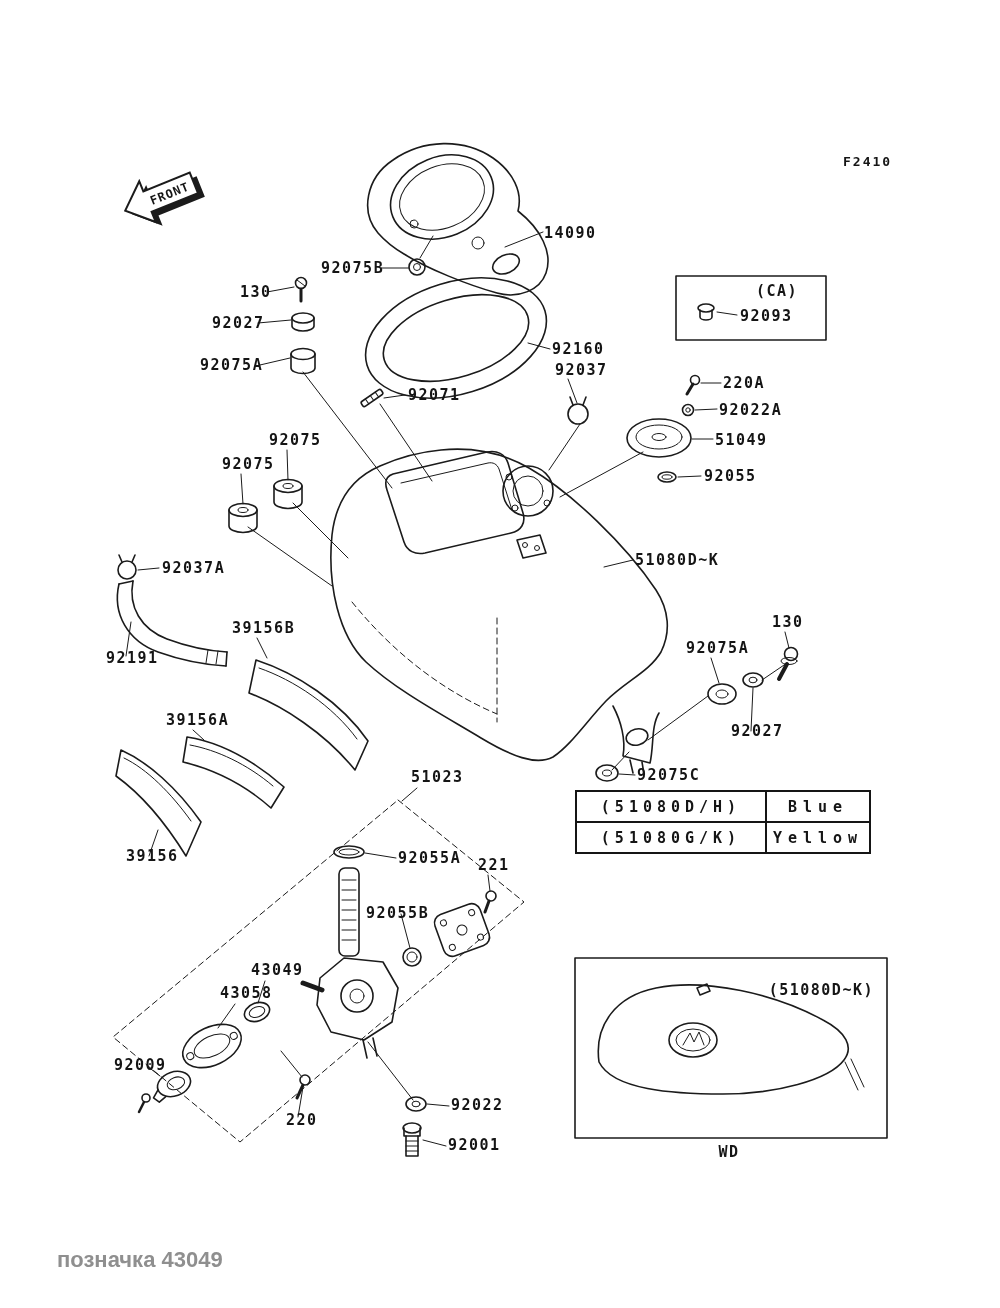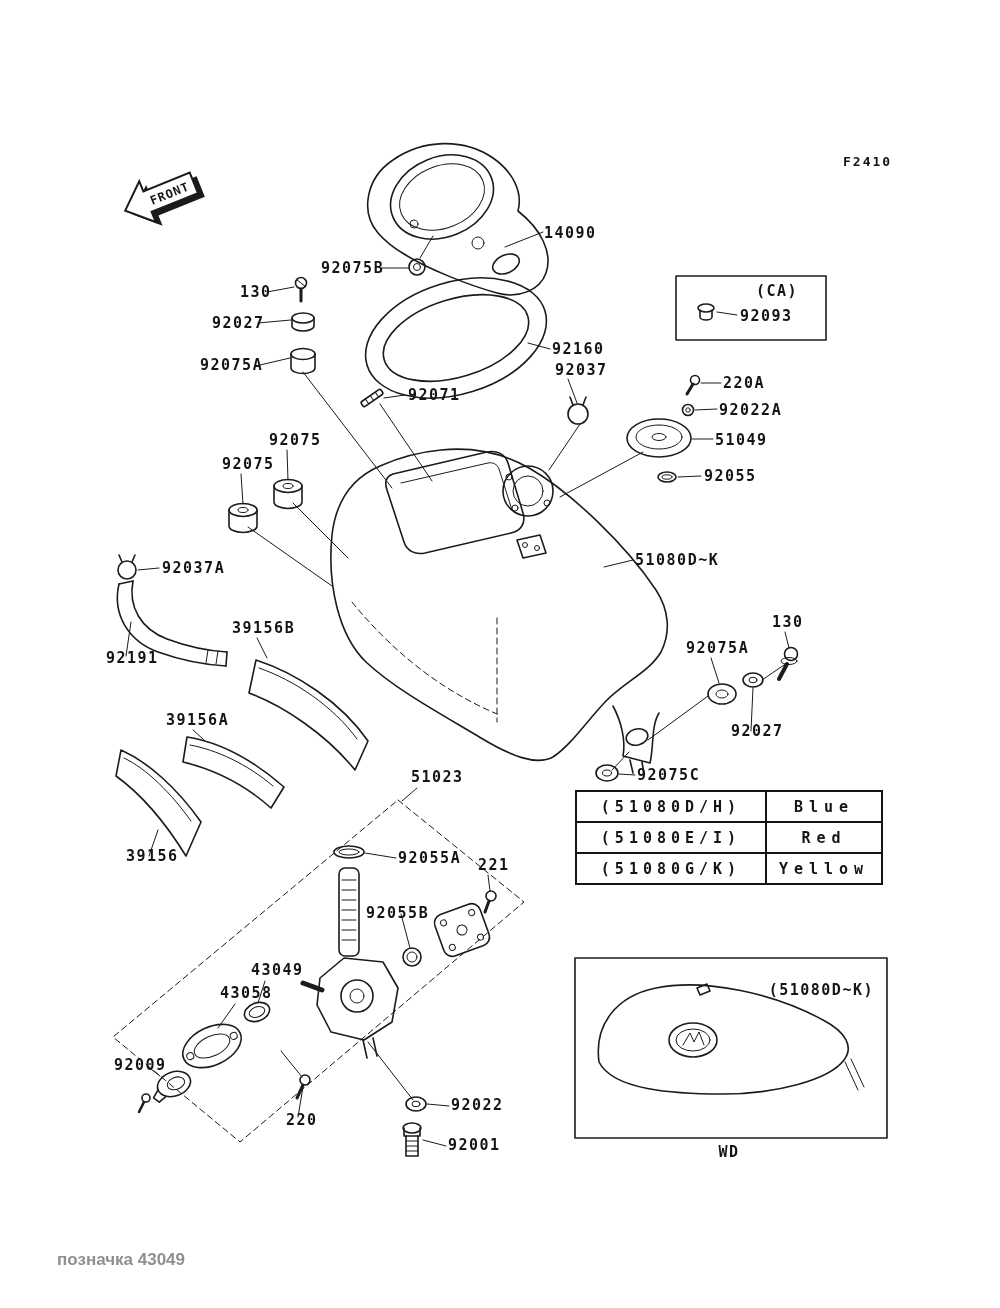--- a/index.html
+++ b/index.html
@@ -24,26 +24,26 @@
     border-collapse:collapse; background:#ffffff;
   }
   table.color-table td {
     border:2px solid #151515;
     font-family:"DejaVu Sans Mono", monospace;
     font-weight:bold; font-size:15px; color:#151515;
     text-align:center; vertical-align:middle;
     letter-spacing:5px; height:31px;
   }
   table.color-table td.code  { width:190px; }
-  table.color-table td.colorname { width:116px; letter-spacing:6px; }
+  table.color-table td.colorname { width:104px; letter-spacing:6px; }
 
   .footer {
     position:absolute; left:57px; top:1248px;
     font-family:"Liberation Sans", sans-serif;
-    font-weight:bold; font-size:17px; line-height:24px; color:#8f8f8f;
+    font-weight:bold; font-size:22px; line-height:24px; color:#8f8f8f;
   }
 </style>
 </head>
 <body>
 
 <div class="page">
 
 <svg class="diagram" width="1000" height="1308" viewBox="0 0 1000 1308">
 
   <text class="lbl" x="843" y="166" style="font-size:13px; letter-spacing:2px">F2410</text>
@@ -381,24 +381,20 @@
   </g>
 </svg>
 
 <table class="color-table">
   <tbody>
     <tr>
       <td class="code">(51080D/H)</td>
       <td class="colorname">Blue</td>
     </tr>
     <tr>
-      <td class="code">(51080E/I)</td>
-      <td class="colorname">Red</td>
-    </tr>
-    <tr>
       <td class="code">(51080G/K)</td>
       <td class="colorname">Yellow</td>
     </tr>
   </tbody>
 </table>
 
 <div class="footer">
   <div>позначка 43049</div>
 </div>
 

